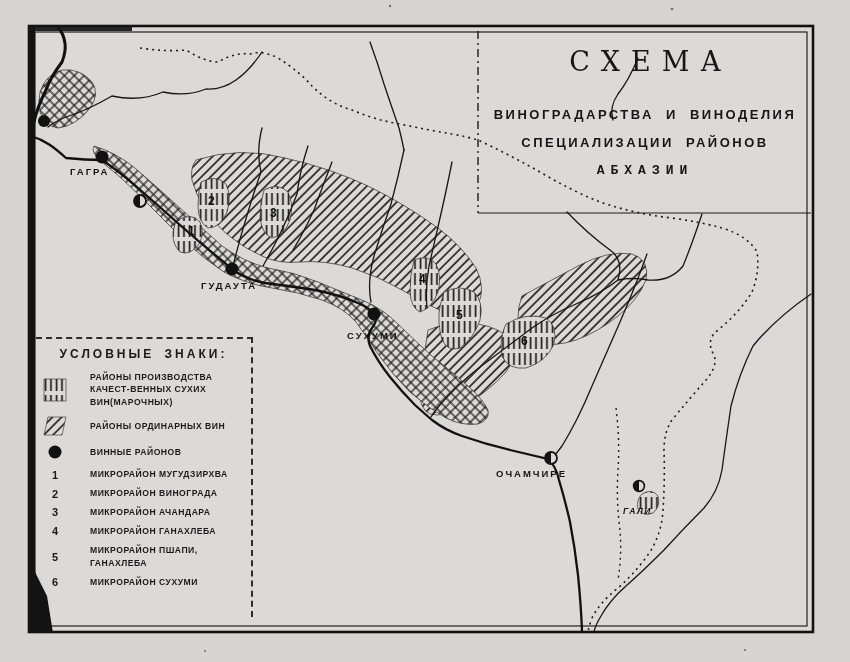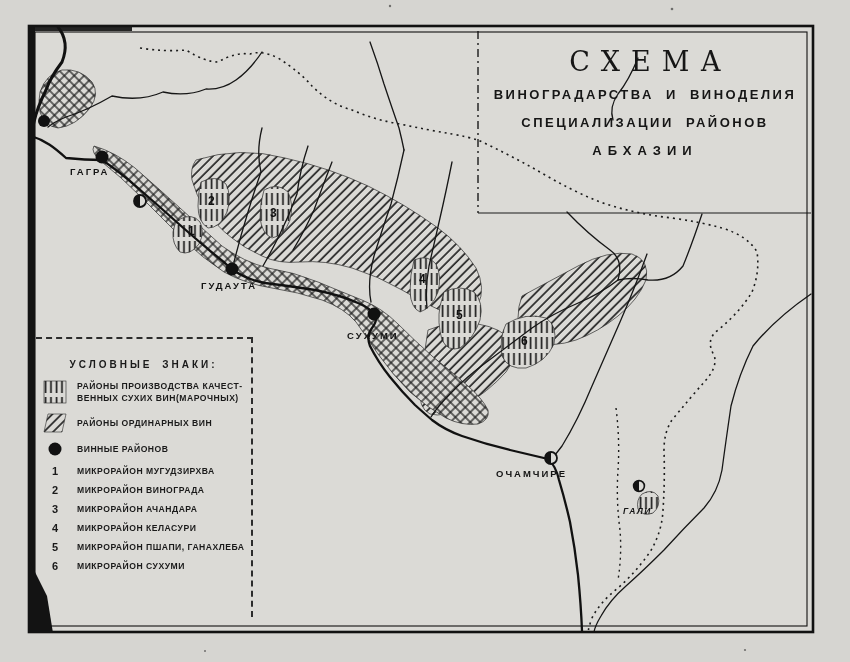--- a/index.html
+++ b/index.html
@@ -12,40 +12,40 @@
   .map-svg{position:absolute;left:0;top:0;width:850px;height:662px;}
 
   
   .title-block{
     position:absolute;left:482px;top:46px;width:326px;
     text-align:center;color:#161616;
   }
   .title-main{
     font-family:"DejaVu Serif", serif;
     font-size:27px;letter-spacing:11px;font-weight:500;
-    margin:0 0 10px 0;text-indent:11px;
+    margin:0 0 30px 0;text-indent:11px;
   }
   .title-sub{
     font-family:"Liberation Sans", sans-serif;
     font-weight:bold;font-size:13px;letter-spacing:2.5px;
     margin:0 0 13px 0;word-spacing:6px;
   }
-  .title-sub.last{letter-spacing:6px;margin-top:2px;}
+  .title-sub.last{letter-spacing:6px;margin-top:2px;font-family:Liberation Mono, monospace;}
 
   
   .legend{
     position:absolute;left:36px;top:337px;width:217px;height:280px;
     border-top:2px dashed #2c2c2c;border-right:2px dashed #2c2c2c;
     box-sizing:border-box;padding:6px 4px 0 4px;
   }
   .legend-header{
-    text-align:center;font-weight:bold;font-size:10px;
-    letter-spacing:3px;margin:14px 0 10px 0;word-spacing:4px;
-  }
-  .legend-row{display:flex;align-items:center;gap:9px;margin:0 0 8px 2px;}
+    text-align:center;font-weight:bold;font-size:12px;
+    letter-spacing:3px;margin:2px 0 10px 0;word-spacing:4px;
+  }
+  .legend-row{display:flex;align-items:center;gap:22px;margin:0 0 8px 2px;}
   .legend-row.sym{align-items:center;}
   .legend-sym{flex:0 0 26px;display:flex;justify-content:center;}
   .legend-label{
     font-weight:bold;font-size:8.6px;letter-spacing:0.5px;
     line-height:1.45;width:168px;
   }
   .legend-num{
     flex:0 0 26px;text-align:center;font-weight:bold;font-size:11px;
   }
   .legend-row.numrow{margin-bottom:6.5px;}
@@ -218,21 +218,21 @@
     <div class="legend-row numrow">
       <span class="legend-num">2</span>
       <span class="legend-label">МИКРОРАЙОН ВИНОГРАДА</span>
     </div>
     <div class="legend-row numrow">
       <span class="legend-num">3</span>
       <span class="legend-label">МИКРОРАЙОН АЧАНДАРА</span>
     </div>
     <div class="legend-row numrow">
       <span class="legend-num">4</span>
-      <span class="legend-label">МИКРОРАЙОН КЕЛАСУРИ</span>
+      <span class="legend-label">МИКРОРАЙОН ГАНАХЛЕБА</span>
     </div>
     <div class="legend-row numrow">
       <span class="legend-num">5</span>
       <span class="legend-label">МИКРОРАЙОН ПШАПИ, ГАНАХЛЕБА</span>
     </div>
     <div class="legend-row numrow">
       <span class="legend-num">6</span>
       <span class="legend-label">МИКРОРАЙОН СУХУМИ</span>
     </div>
   </div>

